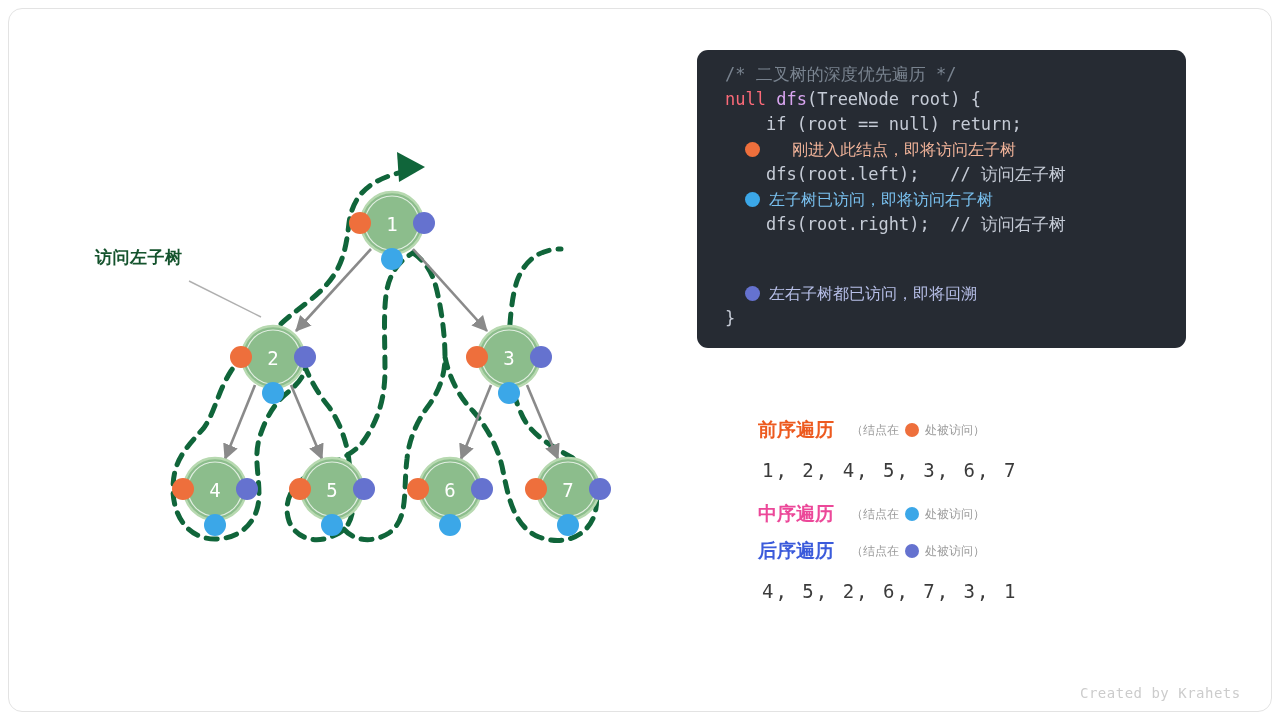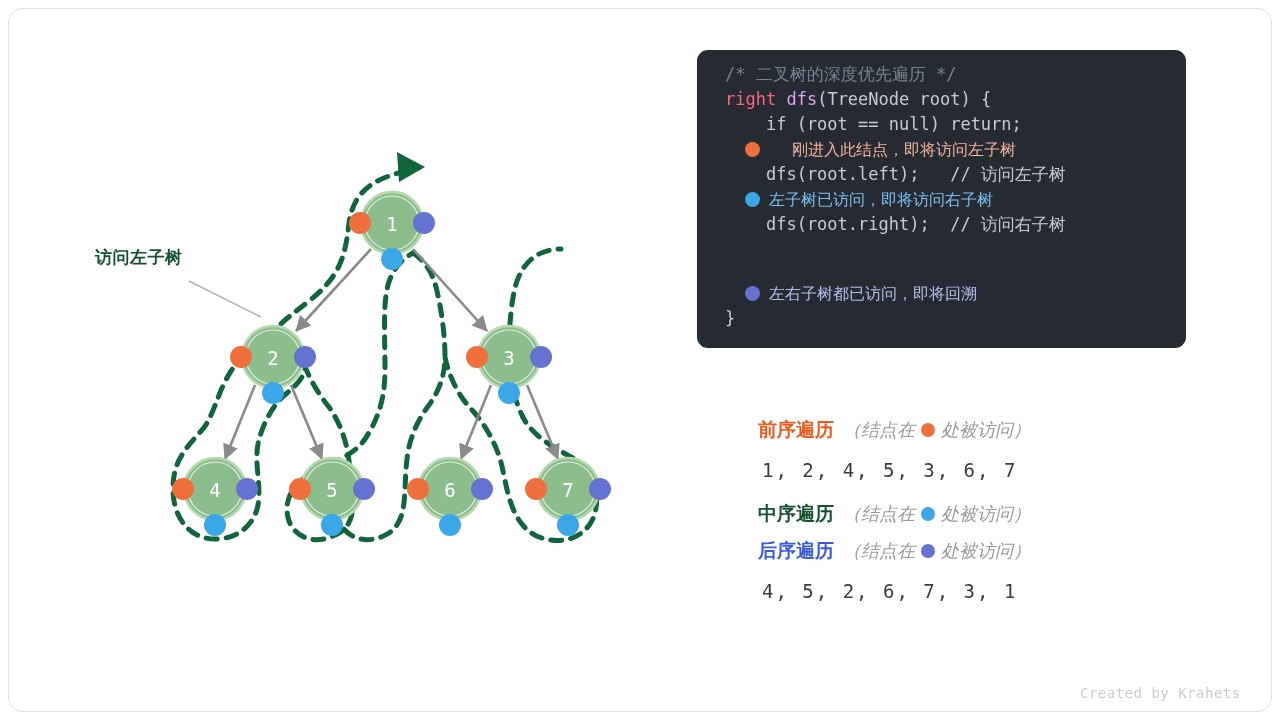--- a/index.html
+++ b/index.html
@@ -105,25 +105,24 @@
     display: flex;
     align-items: center;
     font-size: 19px;
     font-weight: bold;
     height: 34px;
     white-space: nowrap;
   }
   .res-note {
     font-weight: normal;
     color: #9a9a9a;
-    font-size: 18px;
-    margin-left: 9px;
+    font-size: 12px;
+    margin-left: 17px;
     display: flex;
     align-items: center;
-    font-style: italic;
   }
   .res-note .ann-dot { margin: 0 6px; width: 14px; height: 14px; }
   .res-seq {
     font-family: "DejaVu Sans Mono", "Liberation Mono", monospace;
     font-size: 19px;
     color: #3b3b3b;
     letter-spacing: 2px;
     height: 47px;
     line-height: 47px;
     padding-left: 4px;
@@ -284,21 +283,21 @@
         <circle cx="591" cy="480" r="11" fill="#6572cf"></circle>
         <circle cx="559" cy="516" r="11" fill="#3ba7e8"></circle>
       </g>
     </svg>
 
     <div class="tree-label">访问左子树</div>
   </div>
 
   <div id="code-block">
     <div class="cline c-comment">/* 二叉树的深度优先遍历 */</div>
-    <div class="cline"><span class="c-kw">right</span> <span class="c-fn">dfs</span><span class="c-plain">(TreeNode root) {</span></div>
+    <div class="cline"><span class="c-kw">null</span> <span class="c-fn">dfs</span><span class="c-plain">(TreeNode root) {</span></div>
     <div class="cline c-plain">    if (root == null) return;</div>
 
     <div class="ann ann-pre">
       <span class="ann-dot" style="background:#ee6f3c"></span>
       <span>刚进入此结点，即将访问左子树</span>
     </div>
 
     <div class="cline c-plain">    dfs(root.left);   // 访问左子树</div>
 
     <div class="ann ann-in">
@@ -325,21 +324,21 @@
           <span>（结点在</span>
           <span class="ann-dot" style="background:#ee6f3c"></span>
           <span>处被访问）</span>
         </span>
       </div>
       <div class="res-seq">1, 2, 4, 5, 3, 6, 7</div>
     </div>
 
     <div class="res-group">
       <div class="res-head">
-        <span style="color:#14532d">中序遍历</span>
+        <span style="color:#ec4899">中序遍历</span>
         <span class="res-note">
           <span>（结点在</span>
           <span class="ann-dot" style="background:#3ba7e8"></span>
           <span>处被访问）</span>
         </span>
       </div>
     </div>
 
     <div class="res-group">
       <div class="res-head">

